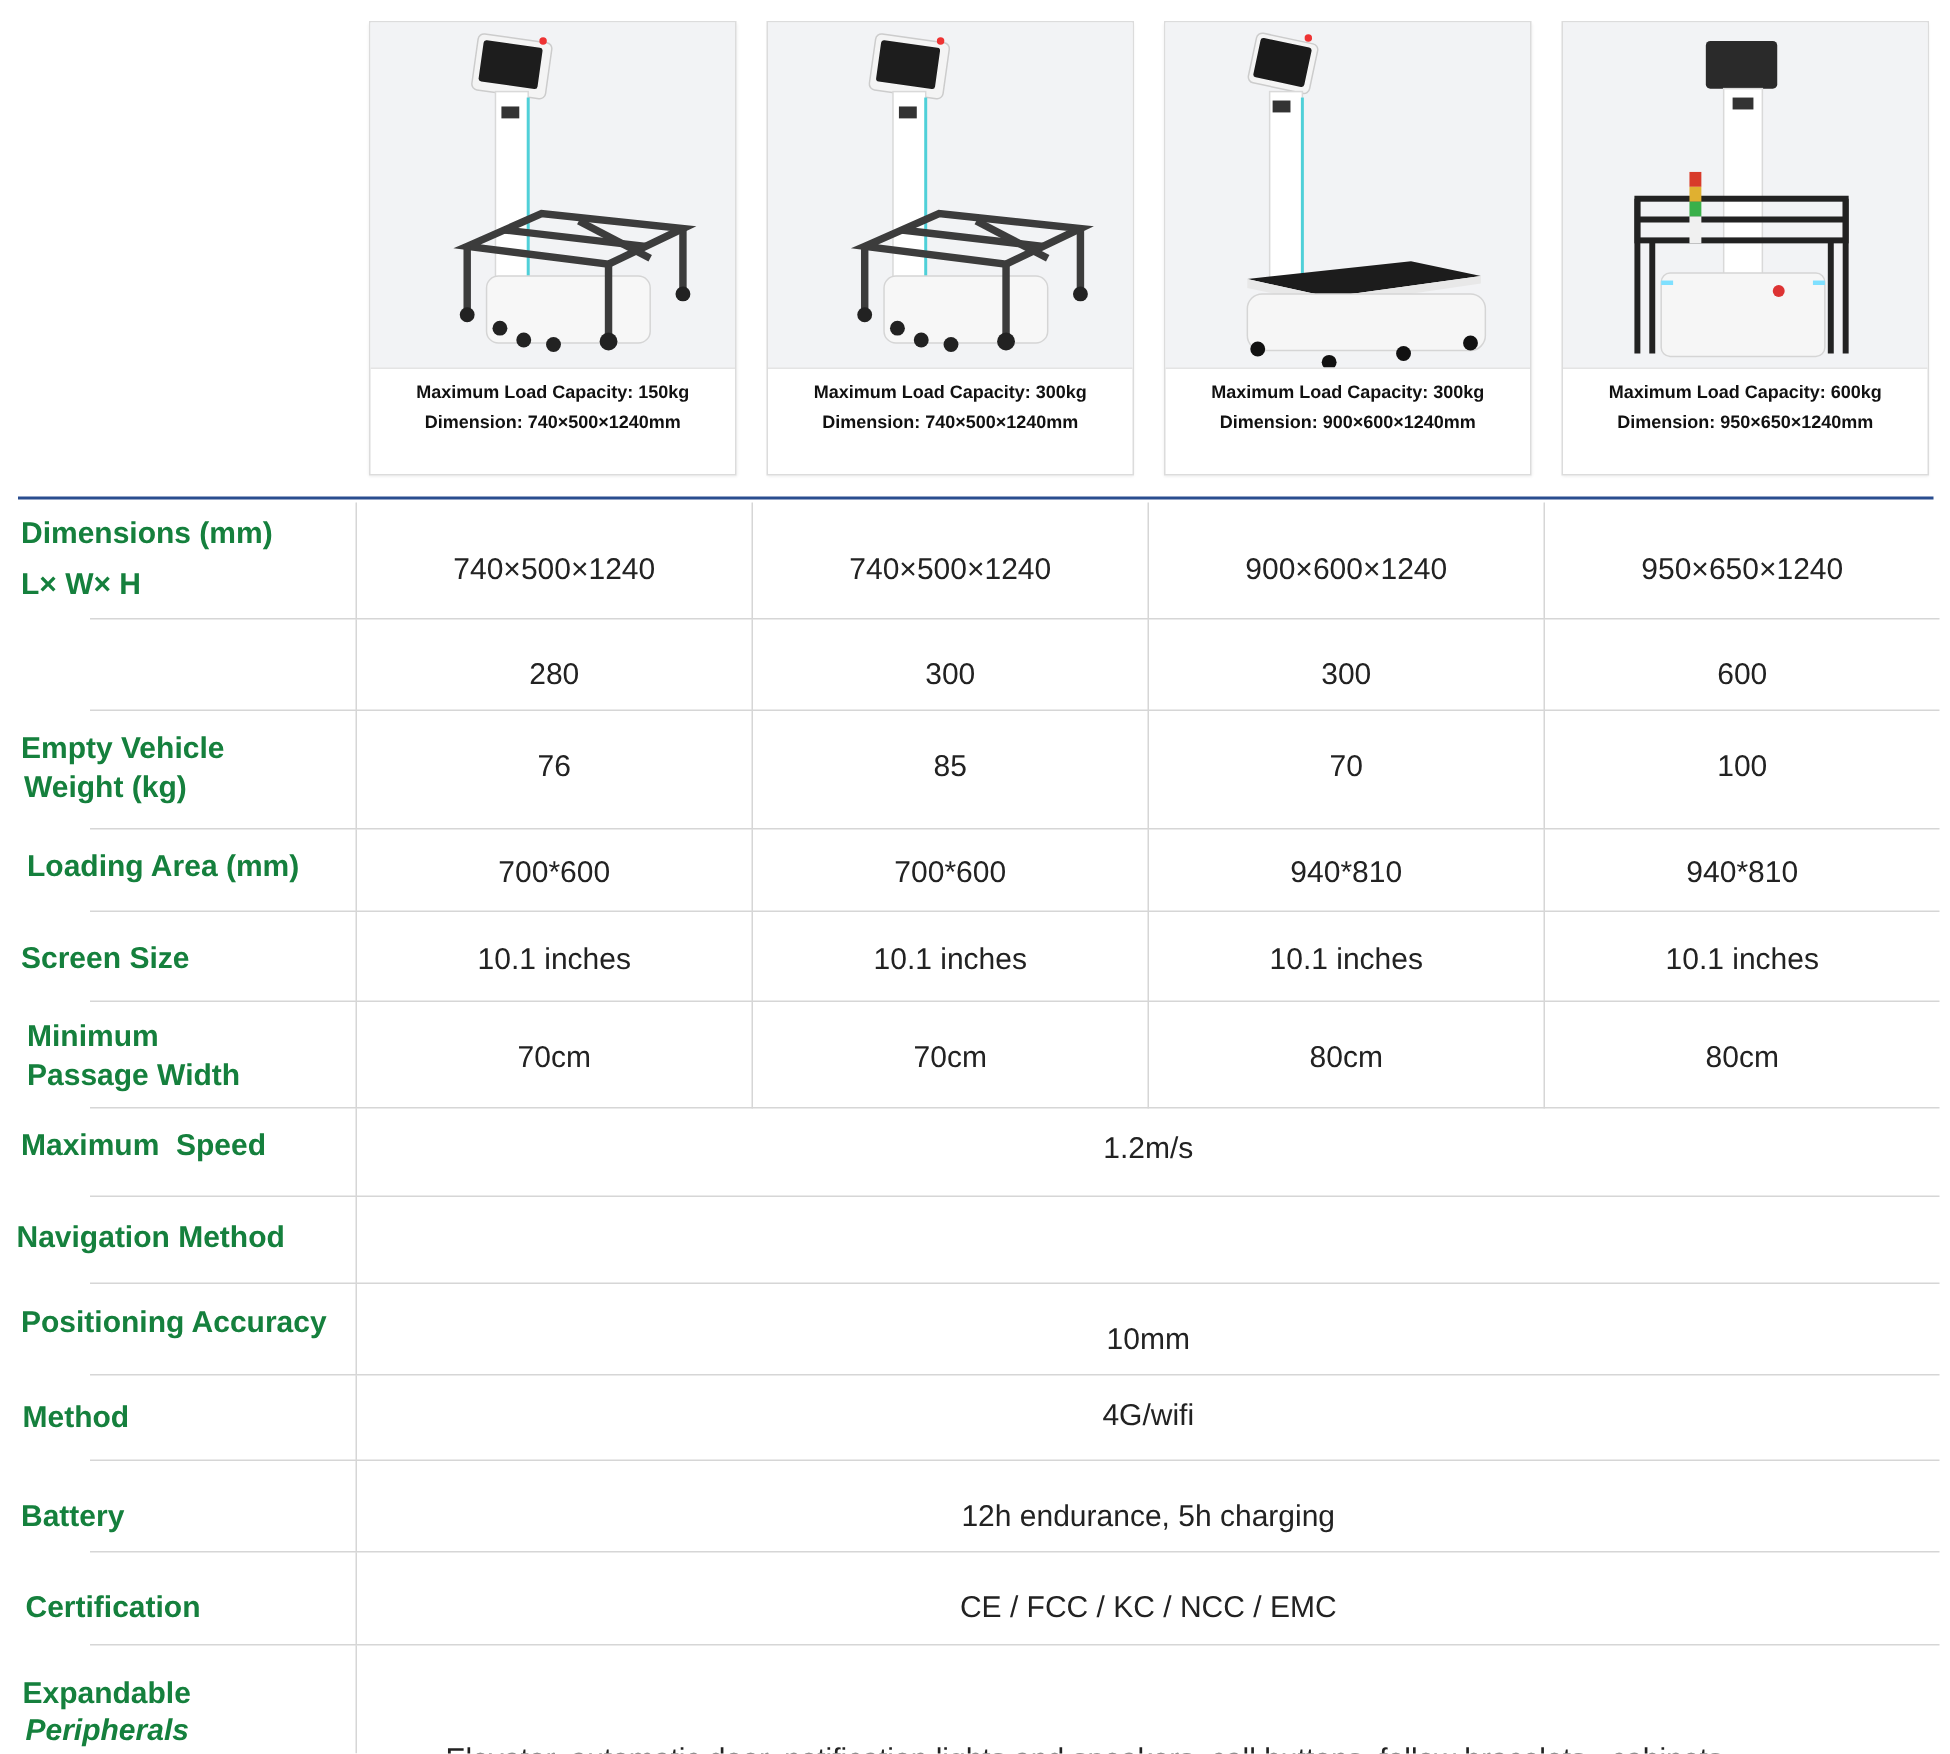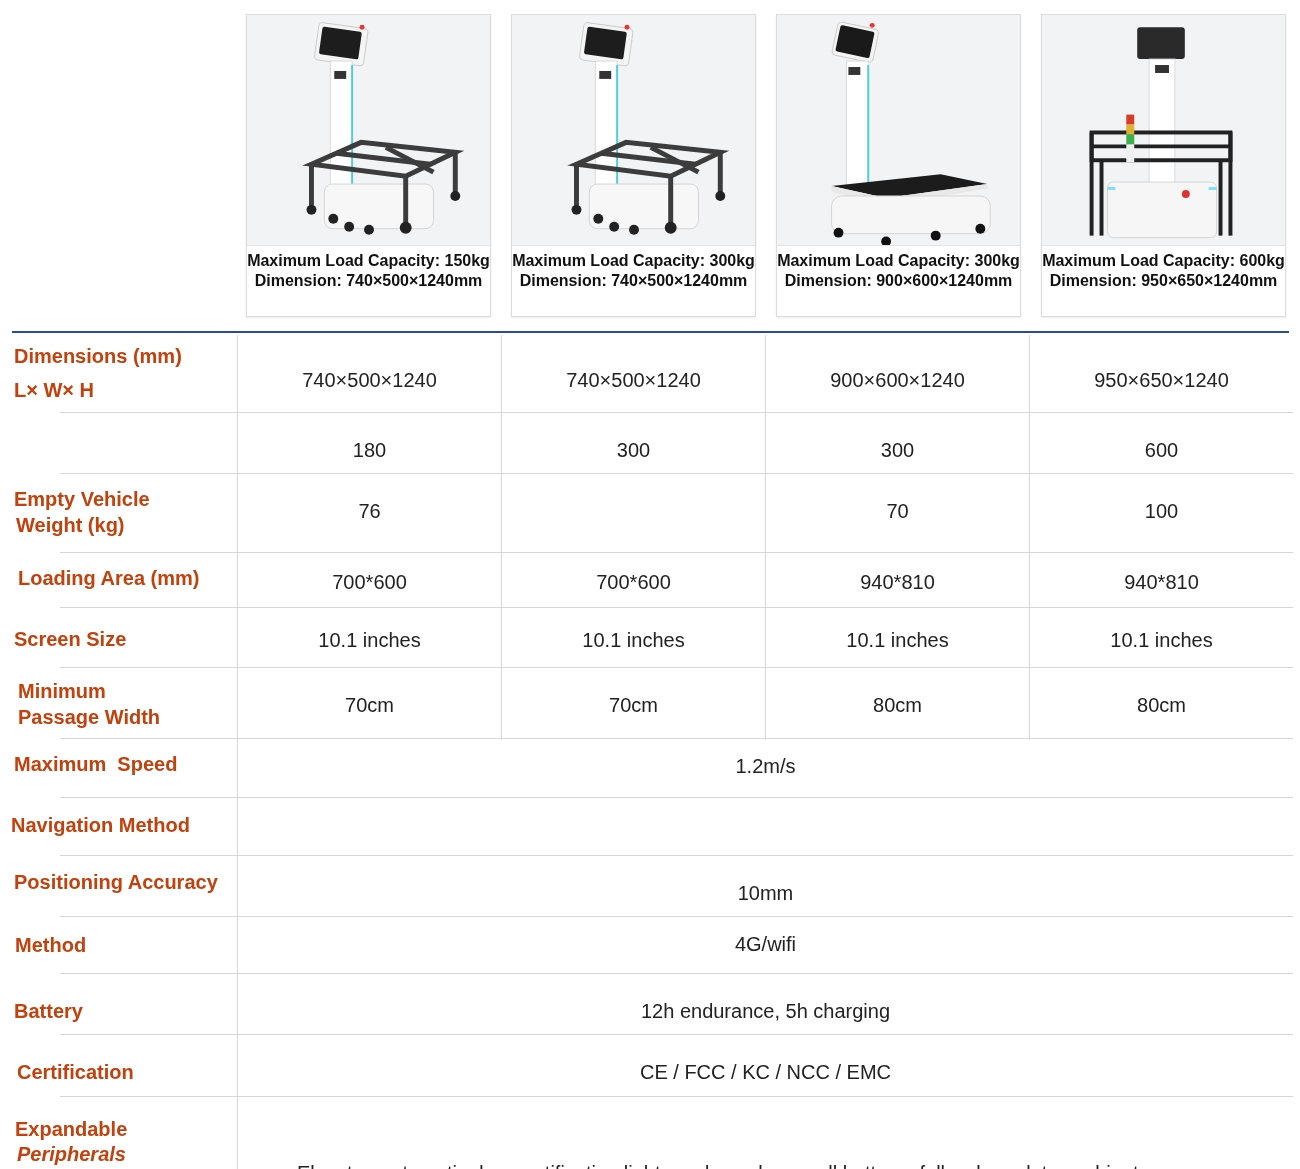--- a/index.html
+++ b/index.html
@@ -12,33 +12,33 @@
       background: #ffffff; border: 1px solid #dcdcdc;
       box-shadow: 0 1px 2px rgba(0,0,0,0.08);
     }
     .card .photo {
       position: absolute; left: 0; top: 0; width: 100%; height: 231px;
       background: #f2f3f5; border-bottom: 1px solid #e4e4e4; overflow: hidden;
     }
     .card .photo svg { position: absolute; left: 0; top: 0; width: 100%; height: 100%; }
     .card .caption {
       position: absolute; left: 0; top: 236px; width: 100%;
-      text-align: center; font-size: 16px; font-weight: bold; line-height: 20px; color: #111;
+      text-align: center; font-size: 12px; font-weight: bold; line-height: 20px; color: #111;
     }
 
     
     .blue-rule { position: absolute; left: 12px; top: 331px; width: 1277px; height: 2px; background: #2a4d8f; }
 
     
     .spec-table { position: absolute; left: 0; top: 335px; width: 1300px; }
     .row { position: absolute; left: 0; width: 1300px; }
     .row .hline { position: absolute; left: 60px; right: 7px; bottom: 0; height: 1px; background: #d6d6d6; }
     .label {
       position: absolute; left: 14px; width: 222px;
-      font-size: 20px; font-weight: bold; line-height: 26px; color: #c2410c;
+      font-size: 20px; font-weight: bold; line-height: 26px; color: #15803d;
     }
     .vline { position: absolute; top: 0; bottom: 0; width: 1px; background: #d6d6d6; }
     .cell {
       position: absolute; text-align: center;
       font-size: 20px; line-height: 26px; color: #222; font-weight: normal;
     }
     .cell-span { position: absolute; left: 238px; width: 1055px; text-align: center; font-size: 20px; line-height: 25px; color: #222; }
   </style>
 </head>
 <body>
@@ -185,37 +185,38 @@
     <div class="cell" style="left:766px; width:263px; top:32px;">900×600×1240</div>
     <div class="cell" style="left:1030px; width:263px; top:32px;">950×650×1240</div>
     <div class="hline"></div>
   </div>
 
   <div class="row" style="top:78px; height:61px;">
     <div class="vline" style="left:237px;"></div>
     <div class="vline" style="left:501px;"></div>
     <div class="vline" style="left:765px;"></div>
     <div class="vline" style="left:1029px;"></div>
-    <div class="cell" style="left:238px; width:263px; top:24px;">180</div>
+    <div class="cell" style="left:238px; width:263px; top:24px;">280</div>
     <div class="cell" style="left:502px; width:263px; top:24px;">300</div>
     <div class="cell" style="left:766px; width:263px; top:24px;">300</div>
     <div class="cell" style="left:1030px; width:263px; top:24px;">600</div>
     <div class="hline"></div>
   </div>
 
   <div class="row" style="top:139px; height:79px;">
     <div class="label" style="top:12px;">
       <div>Empty Vehicle</div>
       <div style="padding-left:2px;">Weight (kg)</div>
     </div>
     <div class="vline" style="left:237px;"></div>
     <div class="vline" style="left:501px;"></div>
     <div class="vline" style="left:765px;"></div>
     <div class="vline" style="left:1029px;"></div>
     <div class="cell" style="left:238px; width:263px; top:24px;">76</div>
+    <div class="cell" style="left:502px; width:263px; top:24px;">85</div>
     <div class="cell" style="left:766px; width:263px; top:24px;">70</div>
     <div class="cell" style="left:1030px; width:263px; top:24px;">100</div>
     <div class="hline"></div>
   </div>
 
   <div class="row" style="top:218px; height:55px;">
     <div class="label" style="top:12px; left:18px;">
       <div>Loading Area (mm)</div>
     </div>
     <div class="vline" style="left:237px;"></div>

